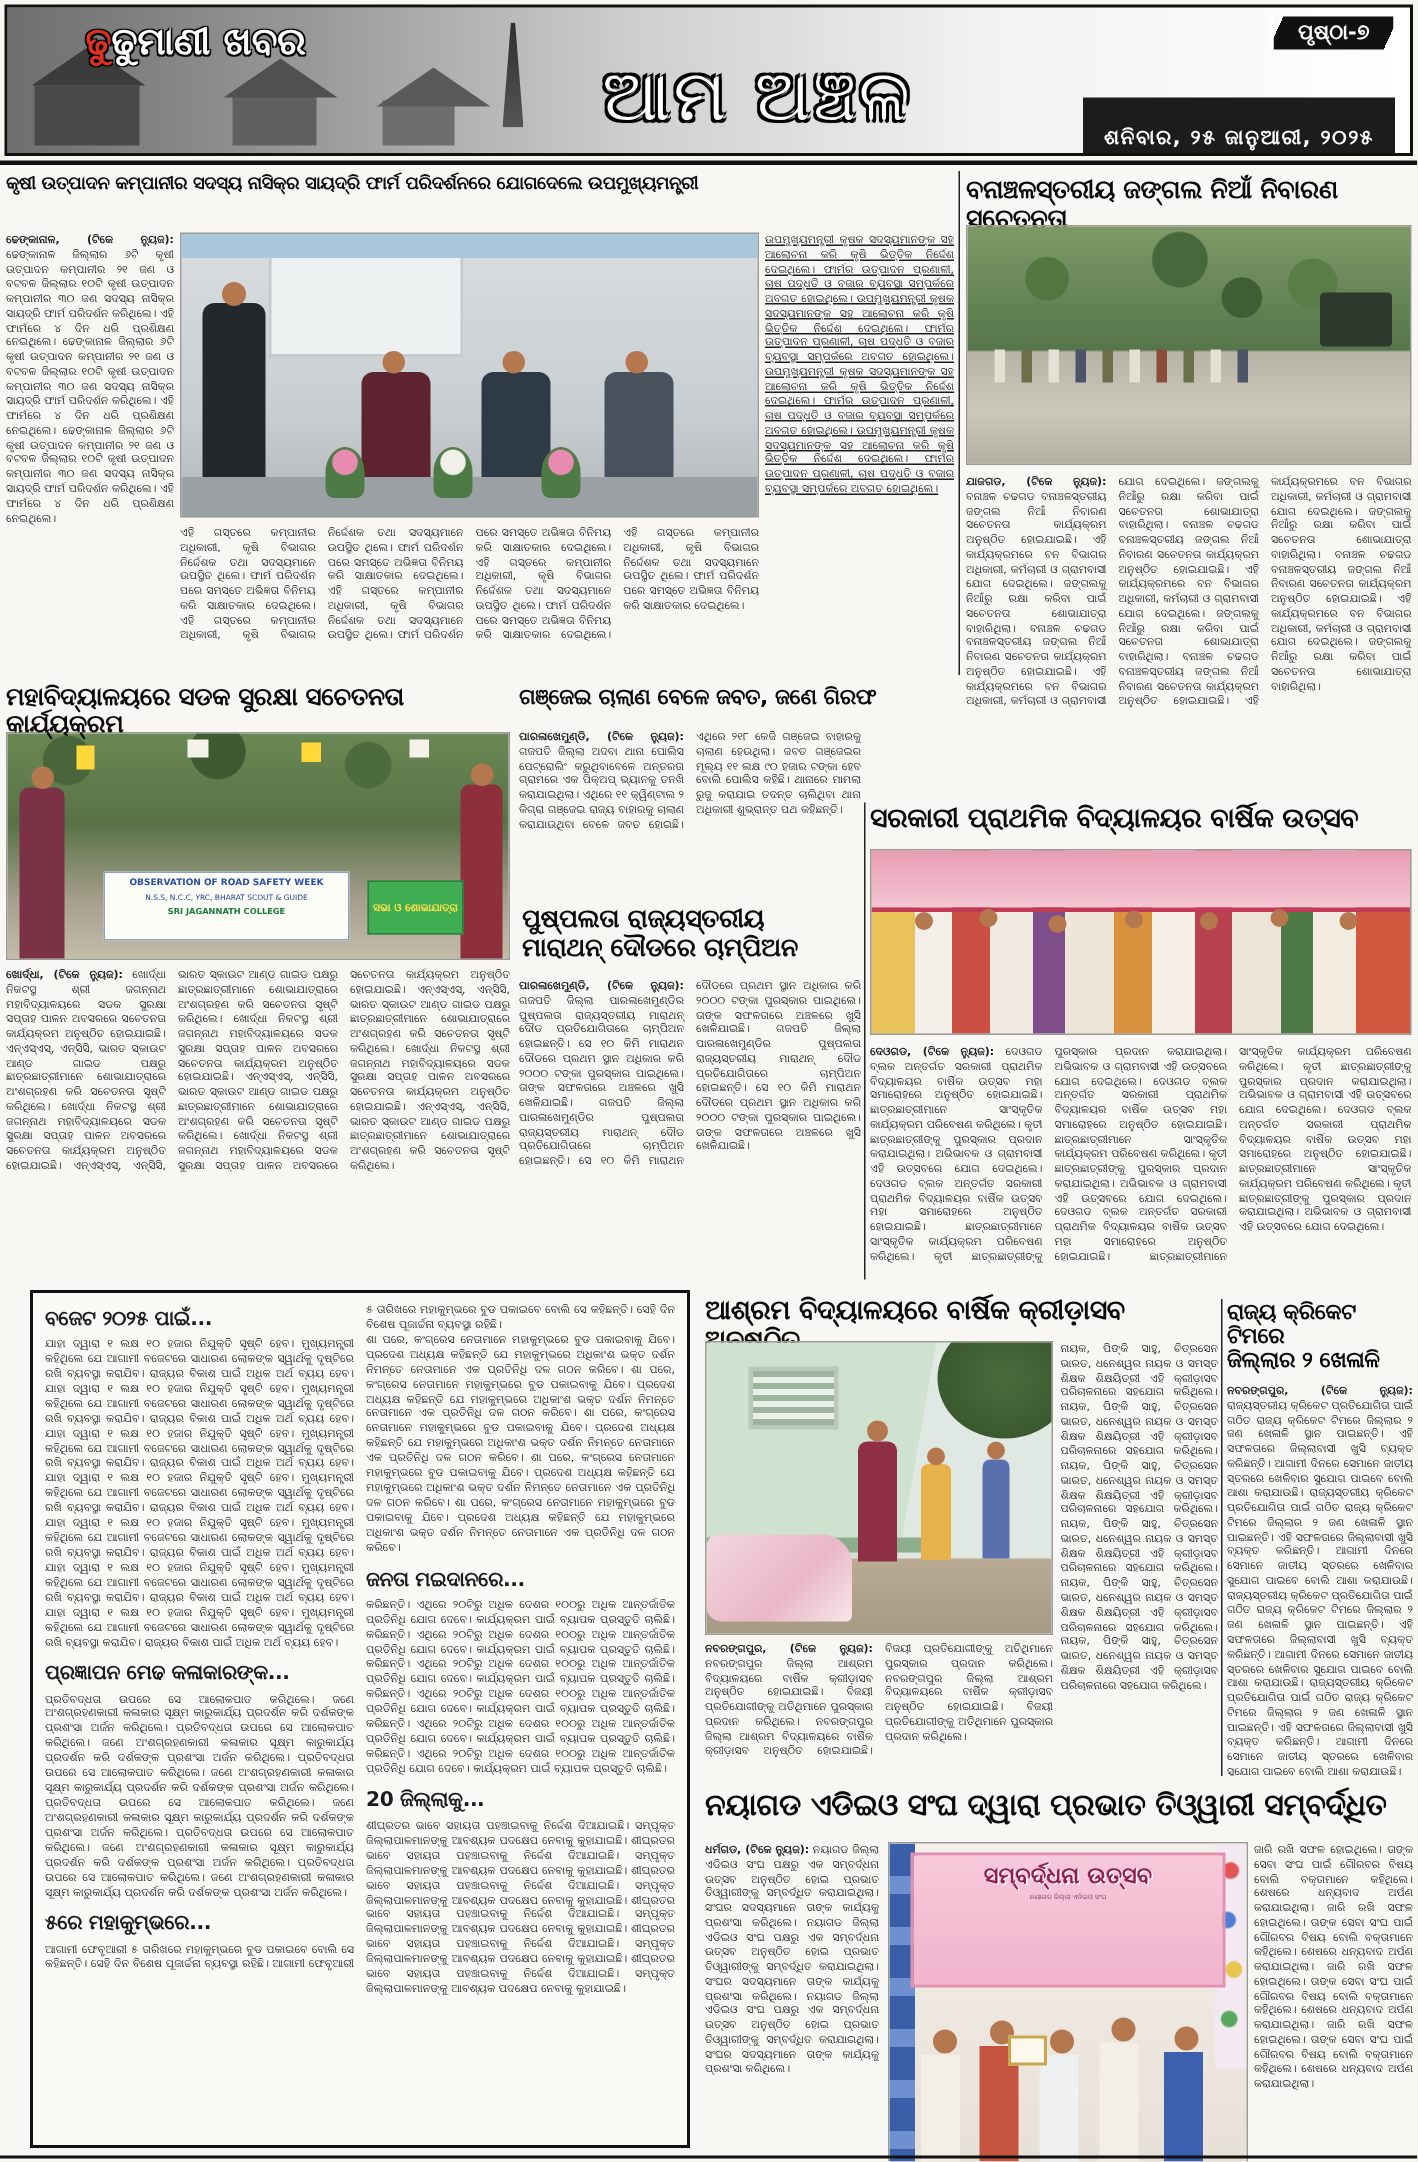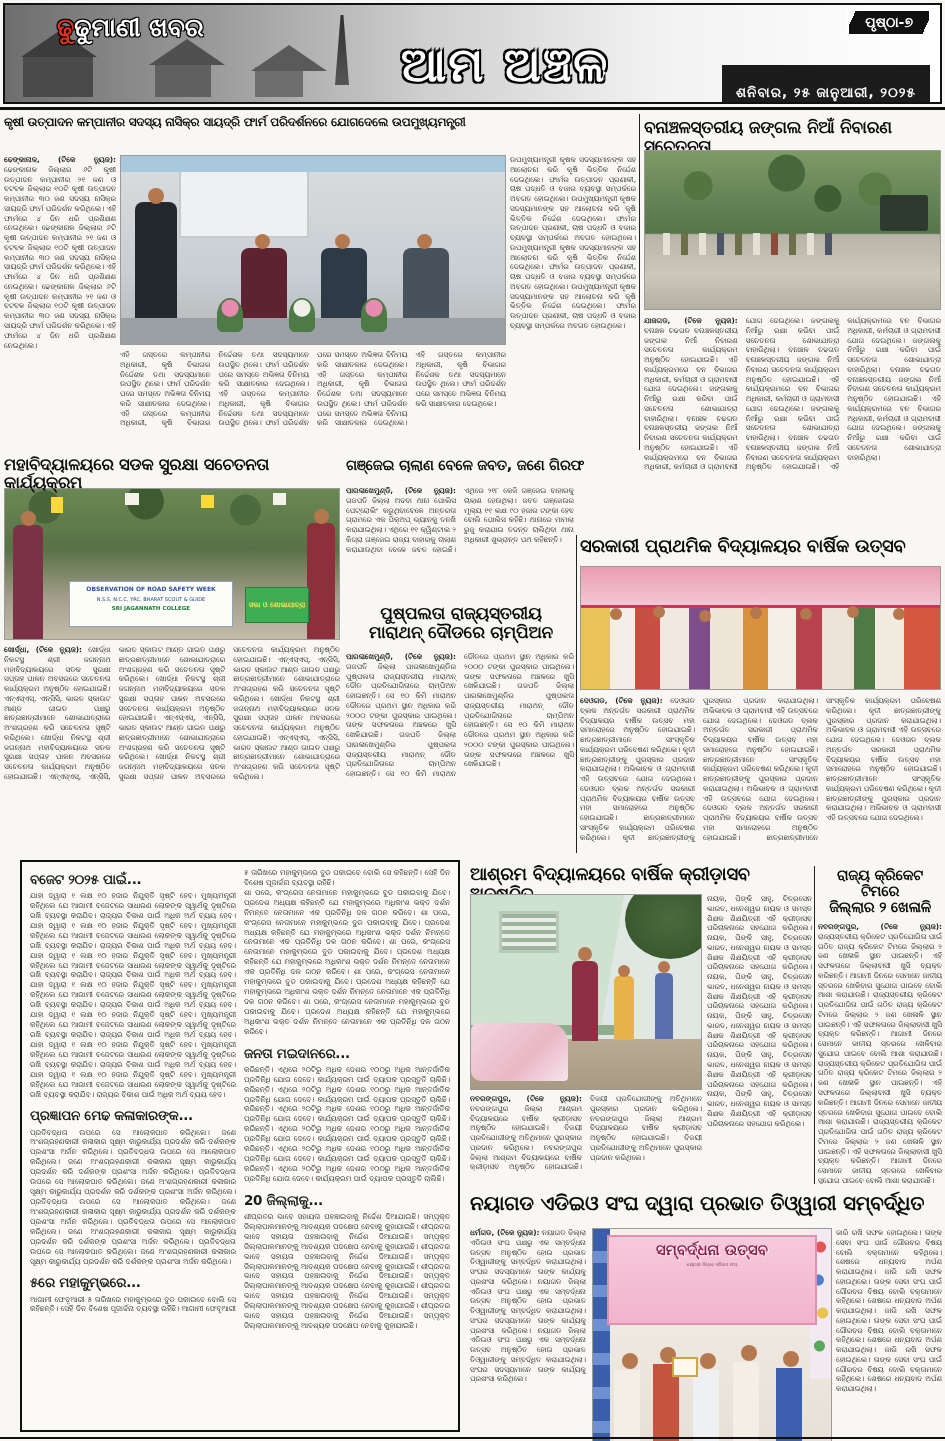--- a/index.html
+++ b/index.html
@@ -12,40 +12,40 @@
   .abs { position:absolute; }
   .bodytext {
     font-size:7.3px; line-height:1.34; text-align:justify; overflow:hidden;
     color:#1c1c1c; word-break:break-word;
   }
   .cols2 { column-count:2; column-gap:8px; }
   .cols3 { column-count:3; column-gap:8px; }
   .cols4 { column-count:4; column-gap:8px; }
   .dateline { font-weight:bold; }
   .headline { font-weight:bold; color:#0b0b0b; letter-spacing:-0.3px; line-height:1.1; }
-  .center { text-align:center; }
+  .center { }
   .rule-h { background:#111; }
   .rule-v { background:#222; width:1px; }
   
   #masthead {
     left:3px; top:3px; width:939px; height:101px; border:2px solid #111;
     background:linear-gradient(to right,#6e6e6e 0%,#9a9a9a 22%,#cfcfcf 45%,#f2f2f2 70%,#ffffff 100%);
     overflow:hidden;
   }
   .hut { position:absolute; background:#555; }
   .hut-roof { position:absolute; width:0; height:0; border-left:38px solid transparent;
     border-right:38px solid transparent; border-bottom:26px solid #3c3c3c; }
   #paper-logo {
     position:absolute; left:52px; top:8px; font-size:25px; font-weight:bold; color:#fff;
     text-shadow:0 0 2px #000,1px 1px 0 #000,-1px -1px 0 #000,1px -1px 0 #000,-1px 1px 0 #000;
   }
   #paper-logo .accent { color:#e03020; }
   #section-title {
     position:absolute; left:270px; top:32px; width:460px; text-align:center;
-    font-size:47px; font-weight:700; color:#fff; letter-spacing:2px;
+    font-size:47px; font-weight:400; color:#fff; letter-spacing:2px;
     text-shadow:0 0 3px #000,2px 2px 0 #000,-2px -2px 0 #000,2px -2px 0 #000,-2px 2px 0 #000;
   }
   #page-label {
     position:absolute; right:8px; top:6px; background:#111; color:#fff;
     font-size:14px; font-weight:bold; padding:3px 16px;
     background-image:linear-gradient(115deg, transparent 6px, #111 6px, #111 calc(100% - 6px), transparent calc(100% - 6px));
     background-color:transparent; border-left:3px solid #fff; border-right:3px solid #fff;
   }
   #date-box {
     position:absolute; right:10px; top:60px; background:#1c1c1c; color:#fff;
@@ -151,21 +151,21 @@
     <div class="head" style="left:134px;top:78px;width:15px;height:15px;"></div>
     <div class="fig" style="left:200px;top:92px;width:46px;height:70px;background:#2e3a46;border-radius:8px 8px 0 0;"></div>
     <div class="head" style="left:214px;top:78px;width:15px;height:15px;"></div>
     <div class="fig" style="left:282px;top:92px;width:46px;height:70px;background:#47525c;border-radius:8px 8px 0 0;"></div>
     <div class="head" style="left:296px;top:78px;width:15px;height:15px;"></div>
     <div class="fig" style="left:0;bottom:0;width:100%;height:26px;background:#9aa0a4;"></div>
     <div class="fig" style="left:96px;bottom:12px;width:26px;height:34px;background:radial-gradient(circle at 50% 30%,#e88bb0 8px,#4e7a46 9px);border-radius:50% 50% 20% 20%;"></div>
     <div class="fig" style="left:168px;bottom:12px;width:26px;height:34px;background:radial-gradient(circle at 50% 30%,#f0f0e8 8px,#4e7a46 9px);border-radius:50% 50% 20% 20%;"></div>
     <div class="fig" style="left:240px;bottom:12px;width:26px;height:34px;background:radial-gradient(circle at 50% 30%,#e88bb0 8px,#4e7a46 9px);border-radius:50% 50% 20% 20%;"></div>
   </div>
-  <div class="abs bodytext" style="left:510px;top:155px;width:126px;height:330px;">
+  <div class="abs bodytext" style="left:510px;top:155px;width:126px;height:330px;text-decoration:underline;">
     <span>ଉପମୁଖ୍ୟମନ୍ତ୍ରୀ କୃଷକ ସଦସ୍ୟମାନଙ୍କ ସହ ଆଲୋଚନା କରି କୃଷି ଭିତ୍ତିକ ନିର୍ଦ୍ଦେଶ ଦେଇଥିଲେ। ଫାର୍ମର ଉତ୍ପାଦନ ପ୍ରଣାଳୀ, ଚାଷ ପଦ୍ଧତି ଓ ବଜାର ବ୍ୟବସ୍ଥା ସମ୍ପର୍କରେ ଅବଗତ ହୋଇଥିଲେ। ଉପମୁଖ୍ୟମନ୍ତ୍ରୀ କୃଷକ ସଦସ୍ୟମାନଙ୍କ ସହ ଆଲୋଚନା କରି କୃଷି ଭିତ୍ତିକ ନିର୍ଦ୍ଦେଶ ଦେଇଥିଲେ। ଫାର୍ମର ଉତ୍ପାଦନ ପ୍ରଣାଳୀ, ଚାଷ ପଦ୍ଧତି ଓ ବଜାର ବ୍ୟବସ୍ଥା ସମ୍ପର୍କରେ ଅବଗତ ହୋଇଥିଲେ। ଉପମୁଖ୍ୟମନ୍ତ୍ରୀ କୃଷକ ସଦସ୍ୟମାନଙ୍କ ସହ ଆଲୋଚନା କରି କୃଷି ଭିତ୍ତିକ ନିର୍ଦ୍ଦେଶ ଦେଇଥିଲେ। ଫାର୍ମର ଉତ୍ପାଦନ ପ୍ରଣାଳୀ, ଚାଷ ପଦ୍ଧତି ଓ ବଜାର ବ୍ୟବସ୍ଥା ସମ୍ପର୍କରେ ଅବଗତ ହୋଇଥିଲେ। ଉପମୁଖ୍ୟମନ୍ତ୍ରୀ କୃଷକ ସଦସ୍ୟମାନଙ୍କ ସହ ଆଲୋଚନା କରି କୃଷି ଭିତ୍ତିକ ନିର୍ଦ୍ଦେଶ ଦେଇଥିଲେ। ଫାର୍ମର ଉତ୍ପାଦନ ପ୍ରଣାଳୀ, ଚାଷ ପଦ୍ଧତି ଓ ବଜାର ବ୍ୟବସ୍ଥା ସମ୍ପର୍କରେ ଅବଗତ ହୋଇଥିଲେ।</span>
   </div>
   <div class="abs bodytext cols4" style="left:120px;top:350px;width:386px;height:100px;">
     <span>ଏହି ଗସ୍ତରେ କମ୍ପାନୀର ଅଧିକାରୀ, କୃଷି ବିଭାଗର ନିର୍ଦ୍ଦେଶକ ତଥା ସଦସ୍ୟମାନେ ଉପସ୍ଥିତ ଥିଲେ। ଫାର୍ମ ପରିଦର୍ଶନ ପରେ ସମସ୍ତେ ଅଭିଜ୍ଞତା ବିନିମୟ କରି ସାକ୍ଷାତକାର ଦେଇଥିଲେ। ଏହି ଗସ୍ତରେ କମ୍ପାନୀର ଅଧିକାରୀ, କୃଷି ବିଭାଗର ନିର୍ଦ୍ଦେଶକ ତଥା ସଦସ୍ୟମାନେ ଉପସ୍ଥିତ ଥିଲେ। ଫାର୍ମ ପରିଦର୍ଶନ ପରେ ସମସ୍ତେ ଅଭିଜ୍ଞତା ବିନିମୟ କରି ସାକ୍ଷାତକାର ଦେଇଥିଲେ। ଏହି ଗସ୍ତରେ କମ୍ପାନୀର ଅଧିକାରୀ, କୃଷି ବିଭାଗର ନିର୍ଦ୍ଦେଶକ ତଥା ସଦସ୍ୟମାନେ ଉପସ୍ଥିତ ଥିଲେ। ଫାର୍ମ ପରିଦର୍ଶନ ପରେ ସମସ୍ତେ ଅଭିଜ୍ଞତା ବିନିମୟ କରି ସାକ୍ଷାତକାର ଦେଇଥିଲେ। ଏହି ଗସ୍ତରେ କମ୍ପାନୀର ଅଧିକାରୀ, କୃଷି ବିଭାଗର ନିର୍ଦ୍ଦେଶକ ତଥା ସଦସ୍ୟମାନେ ଉପସ୍ଥିତ ଥିଲେ। ଫାର୍ମ ପରିଦର୍ଶନ ପରେ ସମସ୍ତେ ଅଭିଜ୍ଞତା ବିନିମୟ କରି ସାକ୍ଷାତକାର ଦେଇଥିଲେ। ଏହି ଗସ୍ତରେ କମ୍ପାନୀର ଅଧିକାରୀ, କୃଷି ବିଭାଗର ନିର୍ଦ୍ଦେଶକ ତଥା ସଦସ୍ୟମାନେ ଉପସ୍ଥିତ ଥିଲେ। ଫାର୍ମ ପରିଦର୍ଶନ ପରେ ସମସ୍ତେ ଅଭିଜ୍ଞତା ବିନିମୟ କରି ସାକ୍ଷାତକାର ଦେଇଥିଲେ।</span>
   </div>
 
   <div class="abs rule-v" style="left:639px;top:114px;height:336px;"></div>
 
   <div class="abs headline" style="left:644px;top:118px;width:298px;font-size:17px;">ବନାଞ୍ଚଳସ୍ତରୀୟ ଜଙ୍ଗଲ ନିଆଁ ନିବାରଣ ସଚେତନତା</div>
   <div id="photo-forest" class="abs photo" style="left:644px;top:150px;width:297px;height:160px;">

